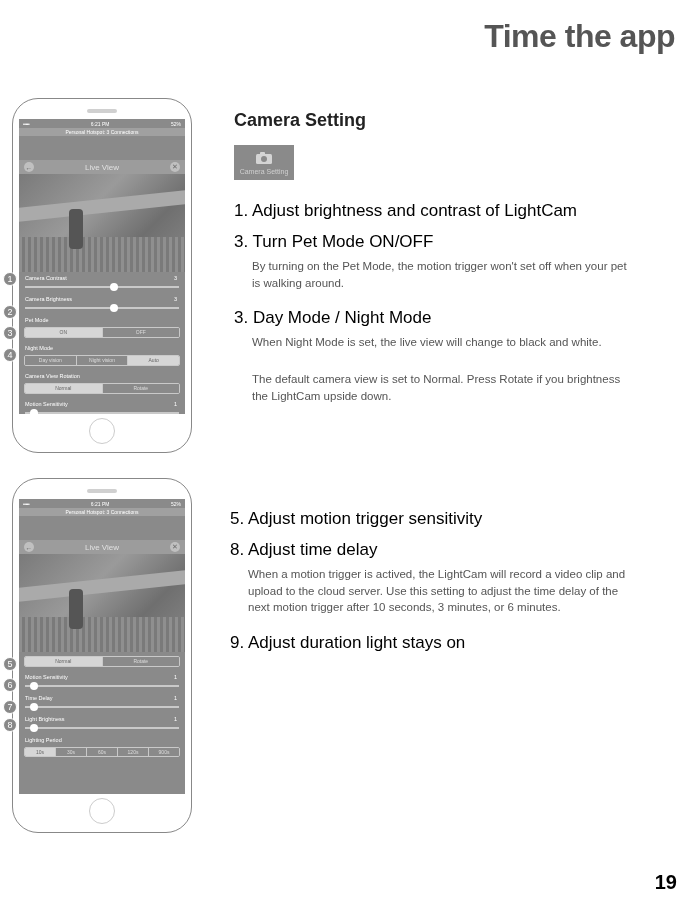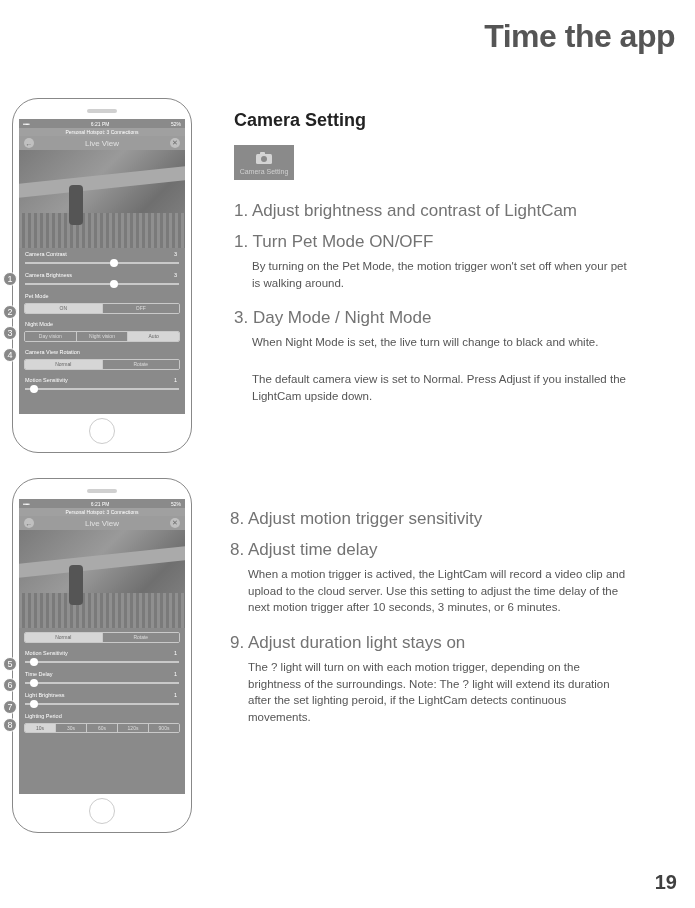--- a/index.html
+++ b/index.html
@@ -10,21 +10,21 @@
   .phone { position: absolute; left: 12px; width: 180px; height: 355px; border: 1px solid #888; border-radius: 26px; background: #fff; padding: 4px; }
   .phone1 { top: 98px; }
   .phone2 { top: 478px; }
   .phone .speaker { position: absolute; top: 10px; left: 50%; transform: translateX(-50%); width: 30px; height: 4px; border-radius: 2px; background: #d0d0d0; }
   .phone .homebtn { position: absolute; bottom: 8px; left: 50%; transform: translateX(-50%); width: 26px; height: 26px; border-radius: 50%; border: 1px solid #ccc; }
   .screen { position: absolute; top: 20px; left: 6px; right: 6px; bottom: 38px; background: #8a8a8a; font-size: 5.5px; color: #fff; overflow: hidden; }
   
   .statusbar { height: 9px; background: #8a8a8a; display: flex; align-items: center; justify-content: space-between; padding: 0 4px; font-size: 5px; color: #fff; }
   .statusbar .dots::before { content: "•••••"; letter-spacing: -0.5px; }
   .hotspotbar { height: 8px; background: #a0a0a0; text-align: center; line-height: 8px; font-size: 5px; }
-  .titlebar { height: 14px; background: #9c9c9c; display: flex; align-items: center; justify-content: space-between; padding: 0 5px; }
+  .titlebar { height: 14px; background: #9c9c9c; display: flex; align-items: center; justify-content: space-between; padding: 0 5px; margin-top: 24px; }
   .titlebar .circ { width: 10px; height: 10px; border-radius: 50%; background: #c0c0c0; display: flex; align-items: center; justify-content: center; color: #6a6a6a; font-size: 7px; }
   .titlebar .tlabel { font-size: 8px; color: #e0e0e0; }
   
   .camview { height: 98px; background: linear-gradient(135deg,#7a7a7a 0%,#9a9a9a 40%,#6f6f6f 70%,#888 100%); position: relative; overflow: hidden; }
   .camview::before { content:""; position:absolute; left:0; top:25px; width:100%; height:14px; background:#aaa; transform: skewY(-6deg); }
   .camview::after { content:""; position:absolute; left:50px; top:35px; width:14px; height:40px; background:#555; border-radius:4px; }
   .camview .fence { position:absolute; bottom:0; left:0; right:0; height:35px;
      background: repeating-linear-gradient(90deg,#8f8f8f 0 3px,#7a7a7a 3px 6px); }
 
   .panel { background:#8a8a8a; padding: 0; }
@@ -44,27 +44,27 @@
   .badge { position:absolute; width:14px; height:14px; border-radius:50%; background:#888; border:1px solid #fff; color:#fff; font-size:9px; display:flex; align-items:center; justify-content:center; }
   
   
   .content { position: absolute; left: 228px; top: 110px; right: 30px; font-family: Arial, sans-serif; margin-left: 6px; }
   .section-title { font-size: 18px; font-weight: 700; margin-bottom: 14px; }
   
   .cam-setting-btn { width: 60px; background:#8a8a8a; color:#d0d0d0; font-size:7px; text-align:center; padding: 6px 0 5px; margin-bottom: 20px; }
   .cam-setting-btn svg { display:block; margin: 0 auto 3px; }
   
   .item { margin-bottom: 8px; }
-  .item-h { font-size: 17px; line-height: 1.35; font-weight: 400; color:#737373; }
+  .item-h { font-size: 17px; line-height: 1.35; font-weight: 400; color:#000000; }
   .item-sub { font-size: 11.5px; line-height: 1.45; color:#555; margin-top: 4px; margin-left: 18px; max-width: 380px; }
   .gap { height: 8px; }
   
   .content2 { position: absolute; left: 230px; top: 508px; right: 30px; }
   
-  .page-num { position: absolute; bottom: 14px; right: 18px; font-size: 20px; font-weight:700; color:#404040; }
+  .page-num { position: absolute; bottom: 14px; right: 18px; font-size: 20px; font-weight:700; color:#000000; }
 </style>
 </head>
 <body>
 
 <div class="page-title">Time the app</div>
 
 <div class="phone phone1">
   <div class="speaker"></div>
   <div class="screen">
     <div class="statusbar">
@@ -199,42 +199,41 @@
       <rect x="5" y="1" width="5" height="3" rx="1" fill="#d4d4d4"></rect>
       <circle cx="9" cy="8" r="3" fill="#8a8a8a"></circle>
     </svg>
     <span>Camera Setting</span>
   </div>
 
   <div class="item">
       <div class="item-h">1.  Adjust brightness and contrast of LightCam</div>
     </div>
   <div class="item">
-    <div class="item-h">1. Turn Pet Mode ON/OFF</div>
+    <div class="item-h">3. Turn Pet Mode ON/OFF</div>
     <div class="item-sub">By turning on the Pet Mode, the motion trigger won't set off when your pet is walking around.</div>
   </div>
   <div class="gap"></div>
   <div class="item">
     <div class="item-h">3. Day Mode / Night Mode</div>
-    <div class="item-sub">When Night Mode is set, the live turn will change to black and white.</div>
+    <div class="item-sub">When Night Mode is set, the live view will change to black and white.</div>
   </div>
   <div class="gap"></div>
   <div class="item">
-    <div class="item-sub">The default camera view is set to Normal. Press Adjust if you installed the LightCam upside down.</div>
+    <div class="item-sub">The default camera view is set to Normal. Press Rotate if you brightness the LightCam upside down.</div>
   </div>
 </div>
 
 <div class="content2">
   <div class="item">
-      <div class="item-h">8. Adjust motion trigger sensitivity</div>
+      <div class="item-h">5. Adjust motion trigger sensitivity</div>
     </div>
   <div class="item">
     <div class="item-h">8. Adjust time delay</div>
     <div class="item-sub">When a motion trigger is actived, the LightCam will record a video clip and upload to the cloud server.  Use this setting to adjust the time delay of the next motion trigger after 10 seconds, 3 minutes, or 6 minutes.</div>
   </div>
   <div class="gap"></div>
   <div class="item">
     <div class="item-h">9. Adjust duration light stays on</div>
-    <div class="item-sub">The ? light will turn on with each motion trigger, depending on the brightness of the surroundings.  Note:  The ? light will extend its duration after the set lighting peroid, if the LightCam detects continuous movements.</div>
   </div>
 </div>
 
 <div class="page-num">19</div>
 
 </body></html>

